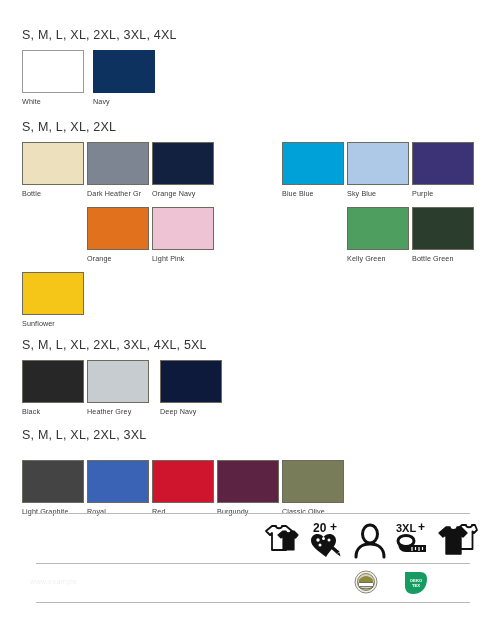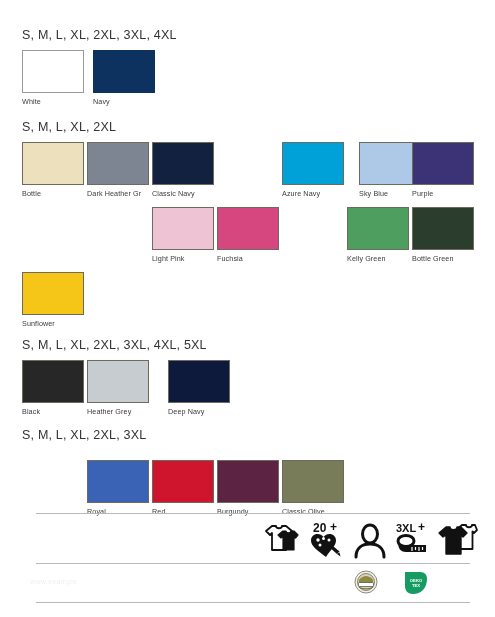--- a/index.html
+++ b/index.html
@@ -142,45 +142,45 @@
       <div class="swatch" style="left:0px;">
         <span class="swatch-chip" style="background:#ece0bd;"></span>
         <span class="swatch-label">Bottle</span>
       </div>
       <div class="swatch" style="left:65px;">
         <span class="swatch-chip" style="background:#7e8592;"></span>
         <span class="swatch-label">Dark Heather Gr</span>
       </div>
       <div class="swatch" style="left:130px;">
         <span class="swatch-chip" style="background:#12213f;"></span>
-        <span class="swatch-label">Classic Navy</span>
+        <span class="swatch-label">Orange Navy</span>
       </div>
       <div class="swatch" style="left:260px;">
         <span class="swatch-chip" style="background:#00a0d8;"></span>
-        <span class="swatch-label">Azure Navy</span>
-      </div>
-      <div class="swatch" style="left:337px;">
+        <span class="swatch-label">Blue Blue</span>
+      </div>
+      <div class="swatch" style="left:325px;">
         <span class="swatch-chip" style="background:#aec8e8;"></span>
         <span class="swatch-label">Sky Blue</span>
       </div>
       <div class="swatch" style="left:390px;">
         <span class="swatch-chip" style="background:#3c3276;"></span>
         <span class="swatch-label">Purple</span>
       </div>
     </div>
 
     <div class="swatch-row" style="top:87px;">
+      <div class="swatch" style="left:65px;">
+        <span class="swatch-chip" style="background:#e2711d;"></span>
+        <span class="swatch-label">Orange</span>
+      </div>
       <div class="swatch" style="left:130px;">
         <span class="swatch-chip" style="background:#eec4d4;"></span>
         <span class="swatch-label">Light Pink</span>
       </div>
-      <div class="swatch" style="left:195px;">
-        <span class="swatch-chip" style="background:#d6477f;"></span>
-        <span class="swatch-label">Fuchsia</span>
-      </div>
       <div class="swatch" style="left:325px;">
         <span class="swatch-chip" style="background:#4d9e5f;"></span>
         <span class="swatch-label">Kelly Green</span>
       </div>
       <div class="swatch" style="left:390px;">
         <span class="swatch-chip" style="background:#2b3e2e;"></span>
         <span class="swatch-label">Bottle Green</span>
       </div>
     </div>
 
@@ -197,31 +197,35 @@
 
     <div class="swatch-row" style="top:22px;">
       <div class="swatch" style="left:0px;">
         <span class="swatch-chip" style="background:#272727;"></span>
         <span class="swatch-label">Black</span>
       </div>
       <div class="swatch" style="left:65px;">
         <span class="swatch-chip" style="background:#c7ccd0;"></span>
         <span class="swatch-label">Heather Grey</span>
       </div>
-      <div class="swatch" style="left:146px;text-decoration:underline;">
+      <div class="swatch" style="left:138px;text-decoration:underline;">
         <span class="swatch-chip" style="background:#0d1a3c;"></span>
         <span class="swatch-label">Deep Navy</span>
       </div>
     </div>
   </div>
 
   <div class="section" style="top:428px;">
     <div class="section-title">S, M, L, XL, 2XL, 3XL</div>
 
     <div class="swatch-row" style="top:32px;">
+      <div class="swatch" style="left:0px;">
+        <span class="swatch-chip" style="background:#444444;"></span>
+        <span class="swatch-label">Light Graphite</span>
+      </div>
       <div class="swatch" style="left:65px;">
         <span class="swatch-chip" style="background:#3a62b5;"></span>
         <span class="swatch-label">Royal</span>
       </div>
       <div class="swatch" style="left:130px;">
         <span class="swatch-chip" style="background:#cf152d;"></span>
         <span class="swatch-label">Red</span>
       </div>
       <div class="swatch" style="left:195px;">
         <span class="swatch-chip" style="background:#5d2343;"></span>

